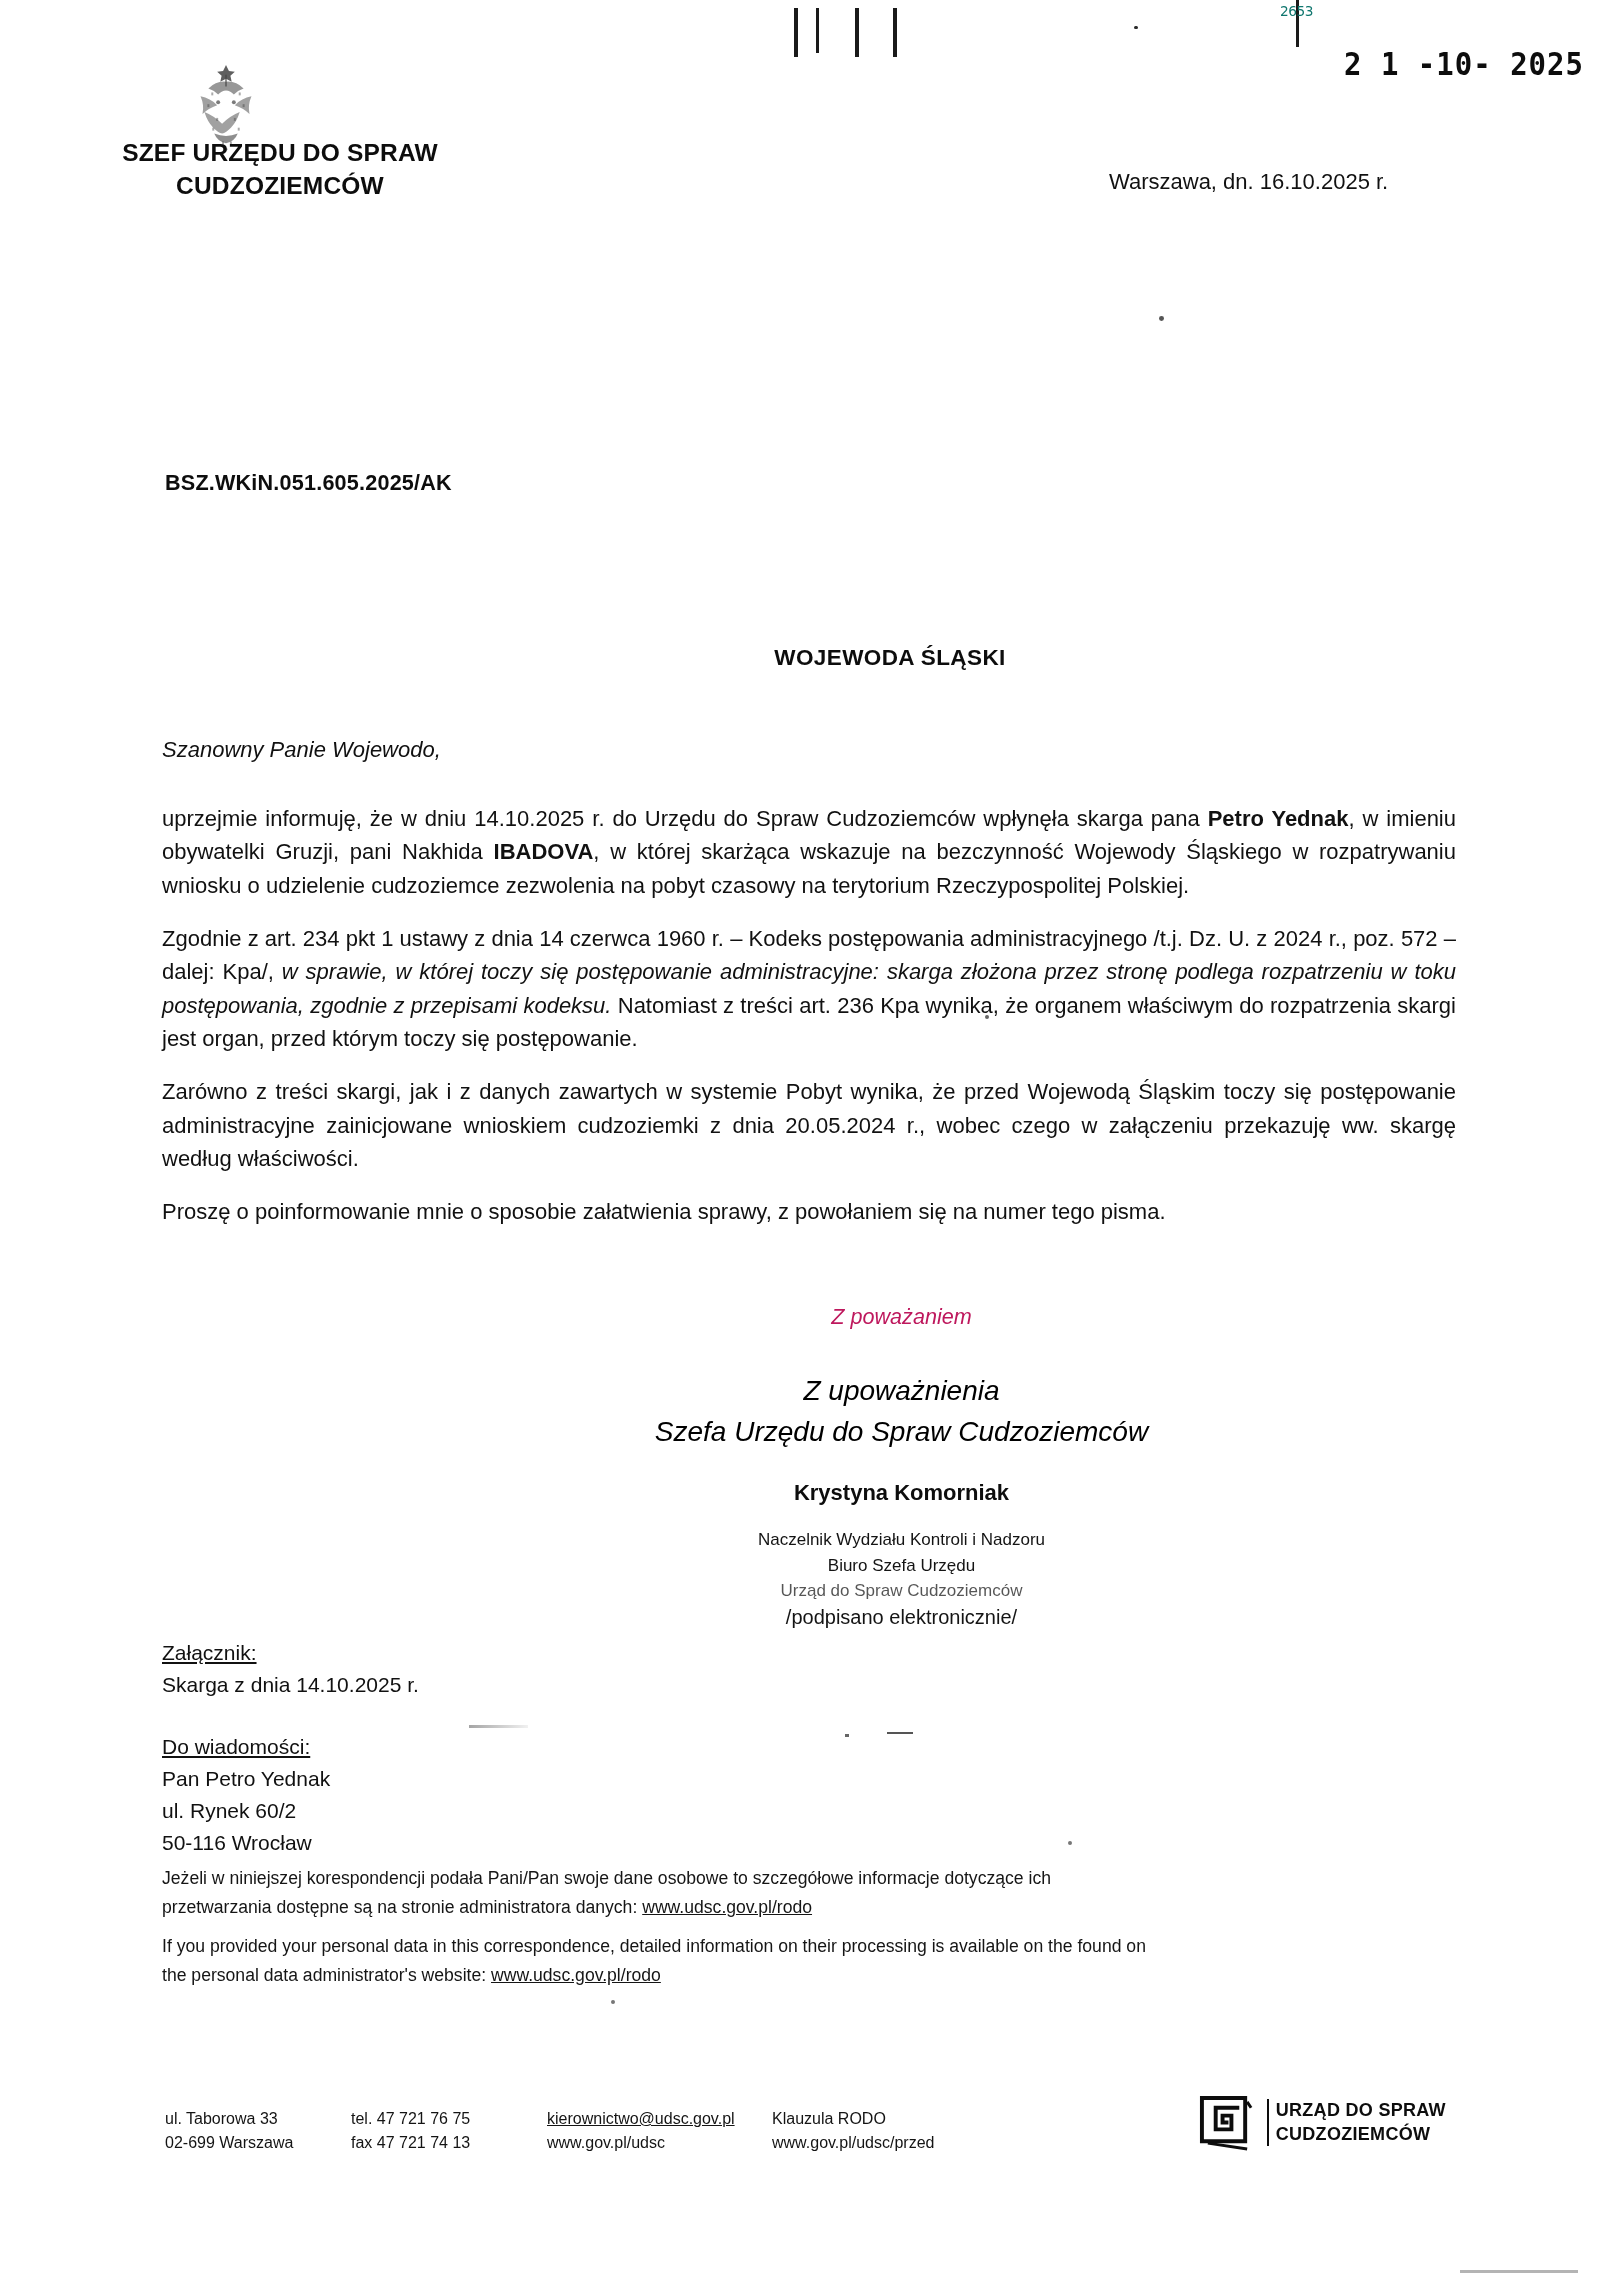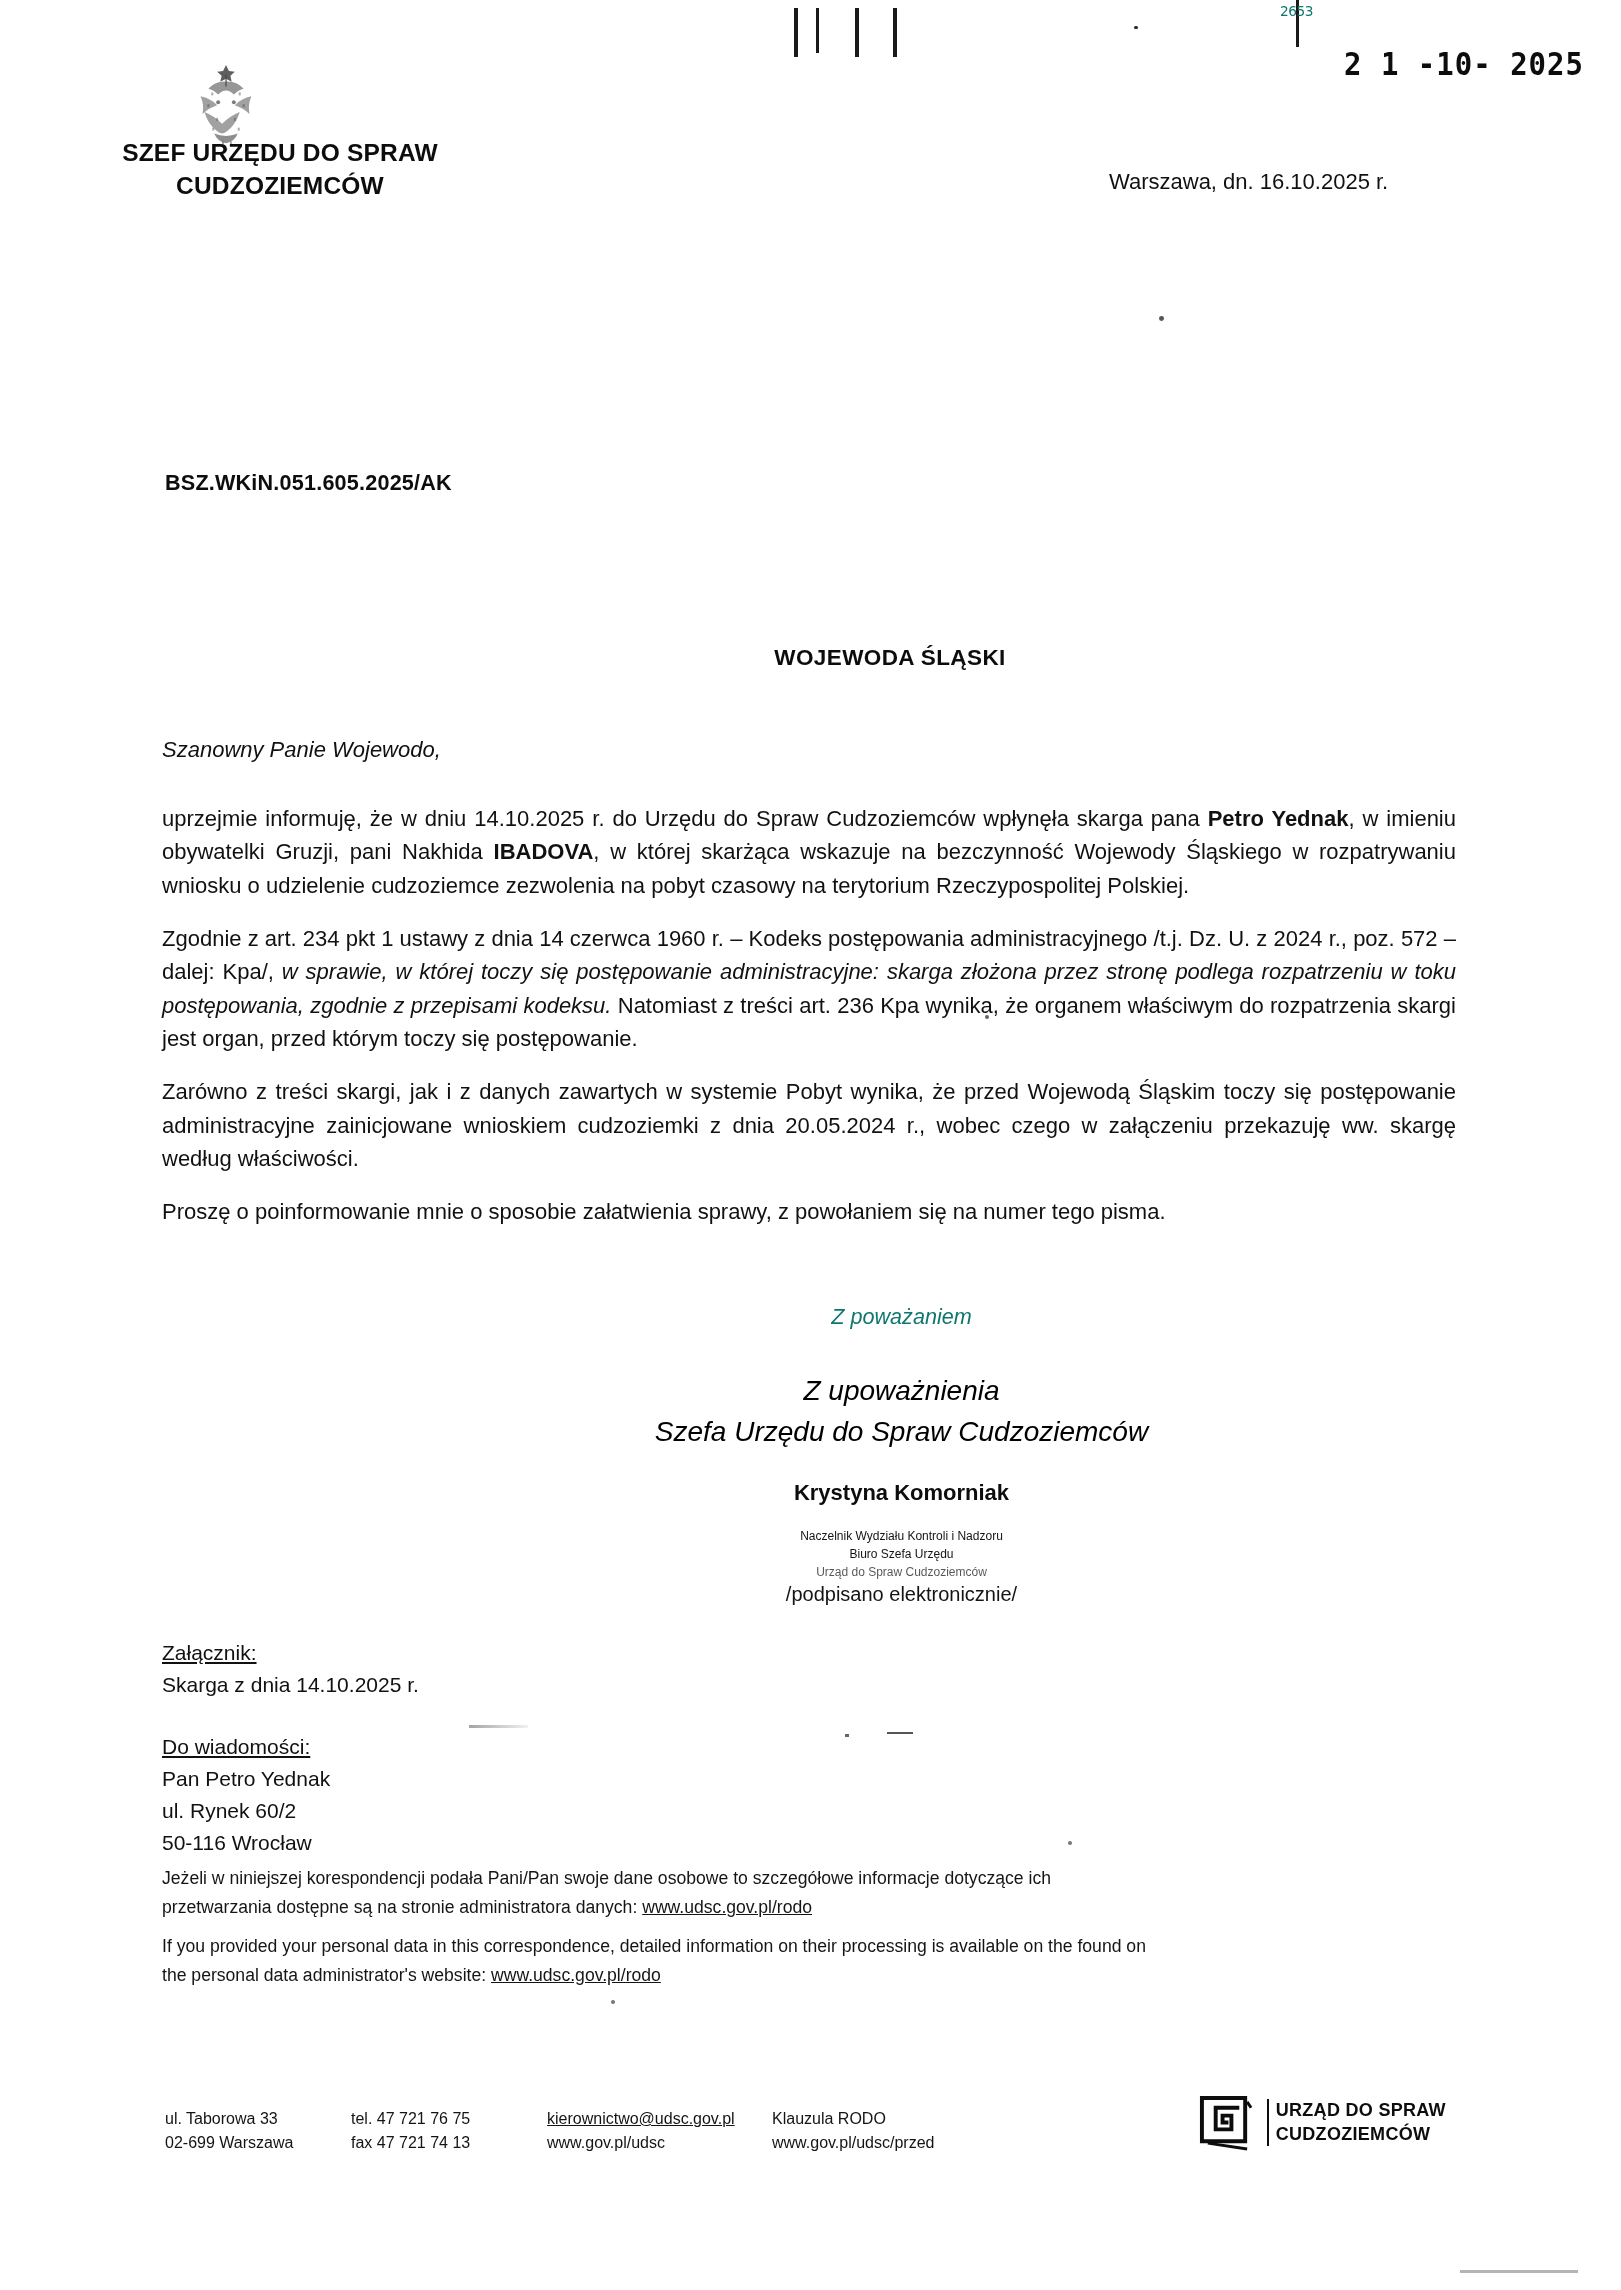--- a/index.html
+++ b/index.html
@@ -167,36 +167,36 @@
     position: absolute;
     left: 431px;
     top: 1304px;
     width: 941px;
     text-align: center;
   }
   .sig .regards {
     font-size: 21.6px;
     font-style: italic;
     margin-bottom: 41px;
-    color: #0f766e;
+    color: #be185d;
   }
   .sig .auth1, .sig .auth2 {
     font-size: 28px;
     font-style: italic;
     line-height: 1.45;
     color: #000000;
   }
   .sig .signer {
     font-size: 22px;
     font-weight: 700;
     margin-top: 27.4px;
     color: #0d0d0d;
   }
   .sig .role {
-    font-size: 12px;
+    font-size: 17px;
     line-height: 1.5;
     margin-top: 21.6px;
     color: #141414;
   }
   .sig .role .faded { opacity: 0.72; }
   .sig .esign {
     font-size: 20px;
     margin-top: 2px;
     color: #141414;
   }

